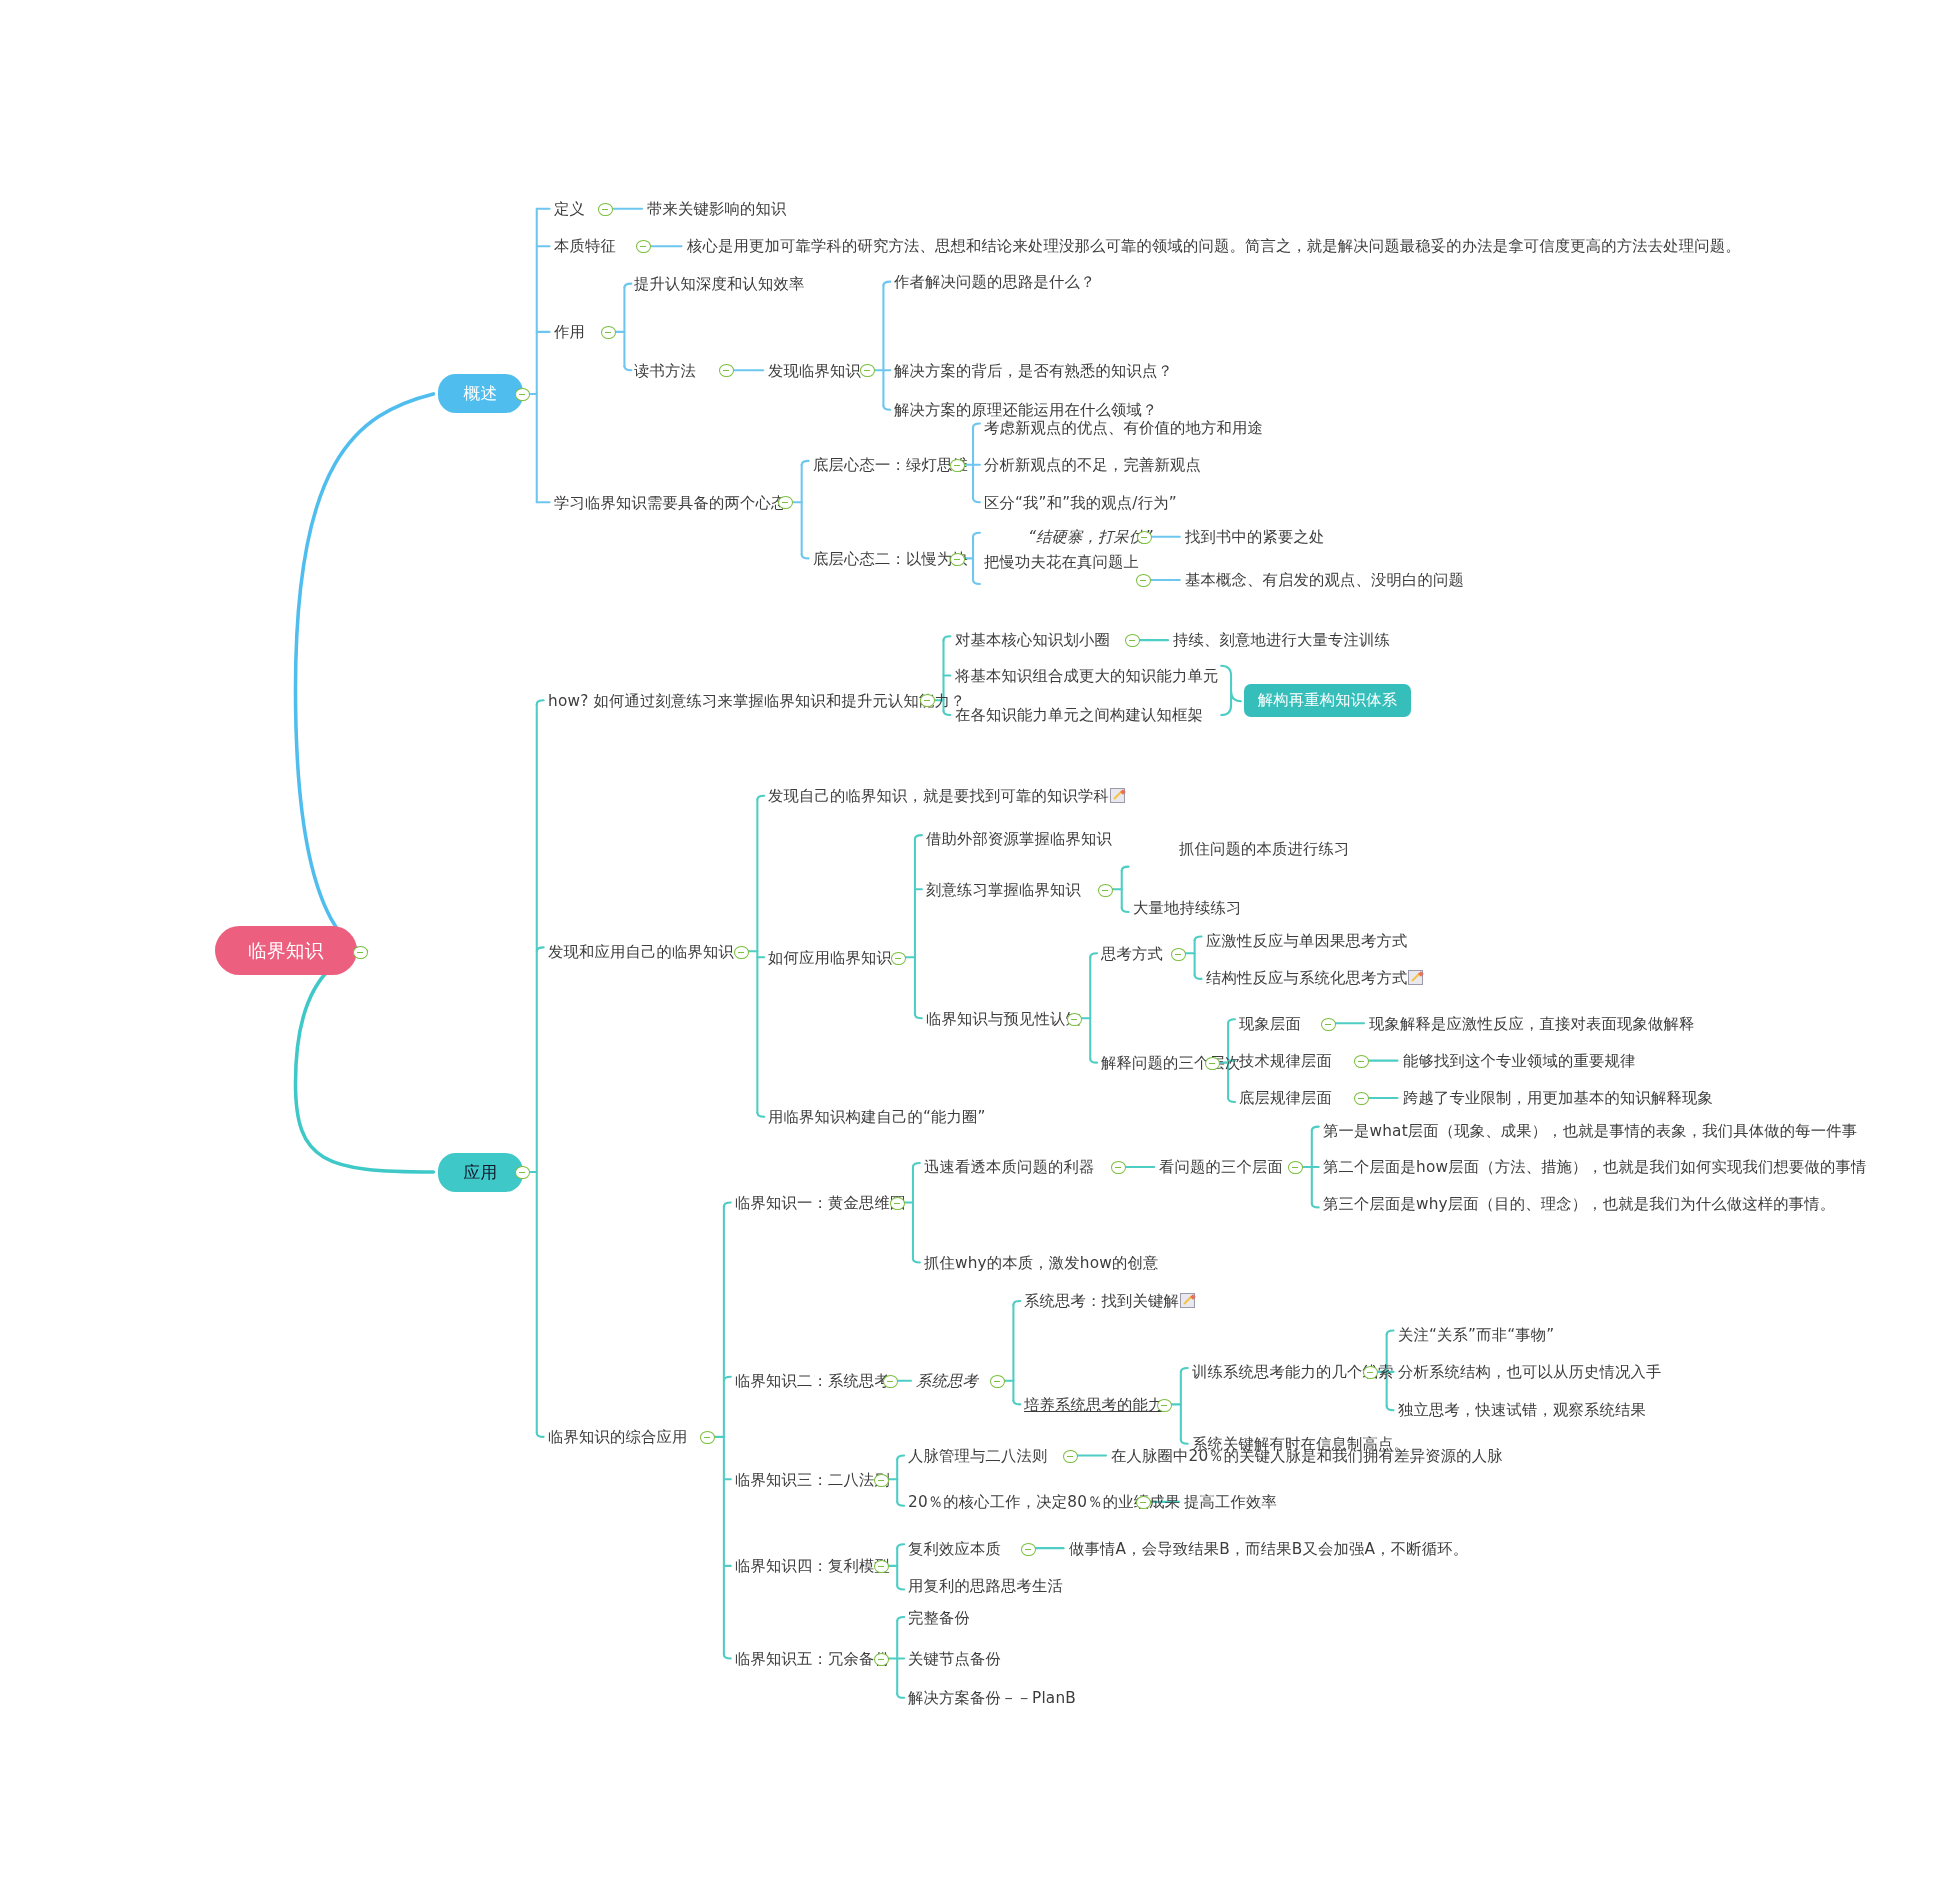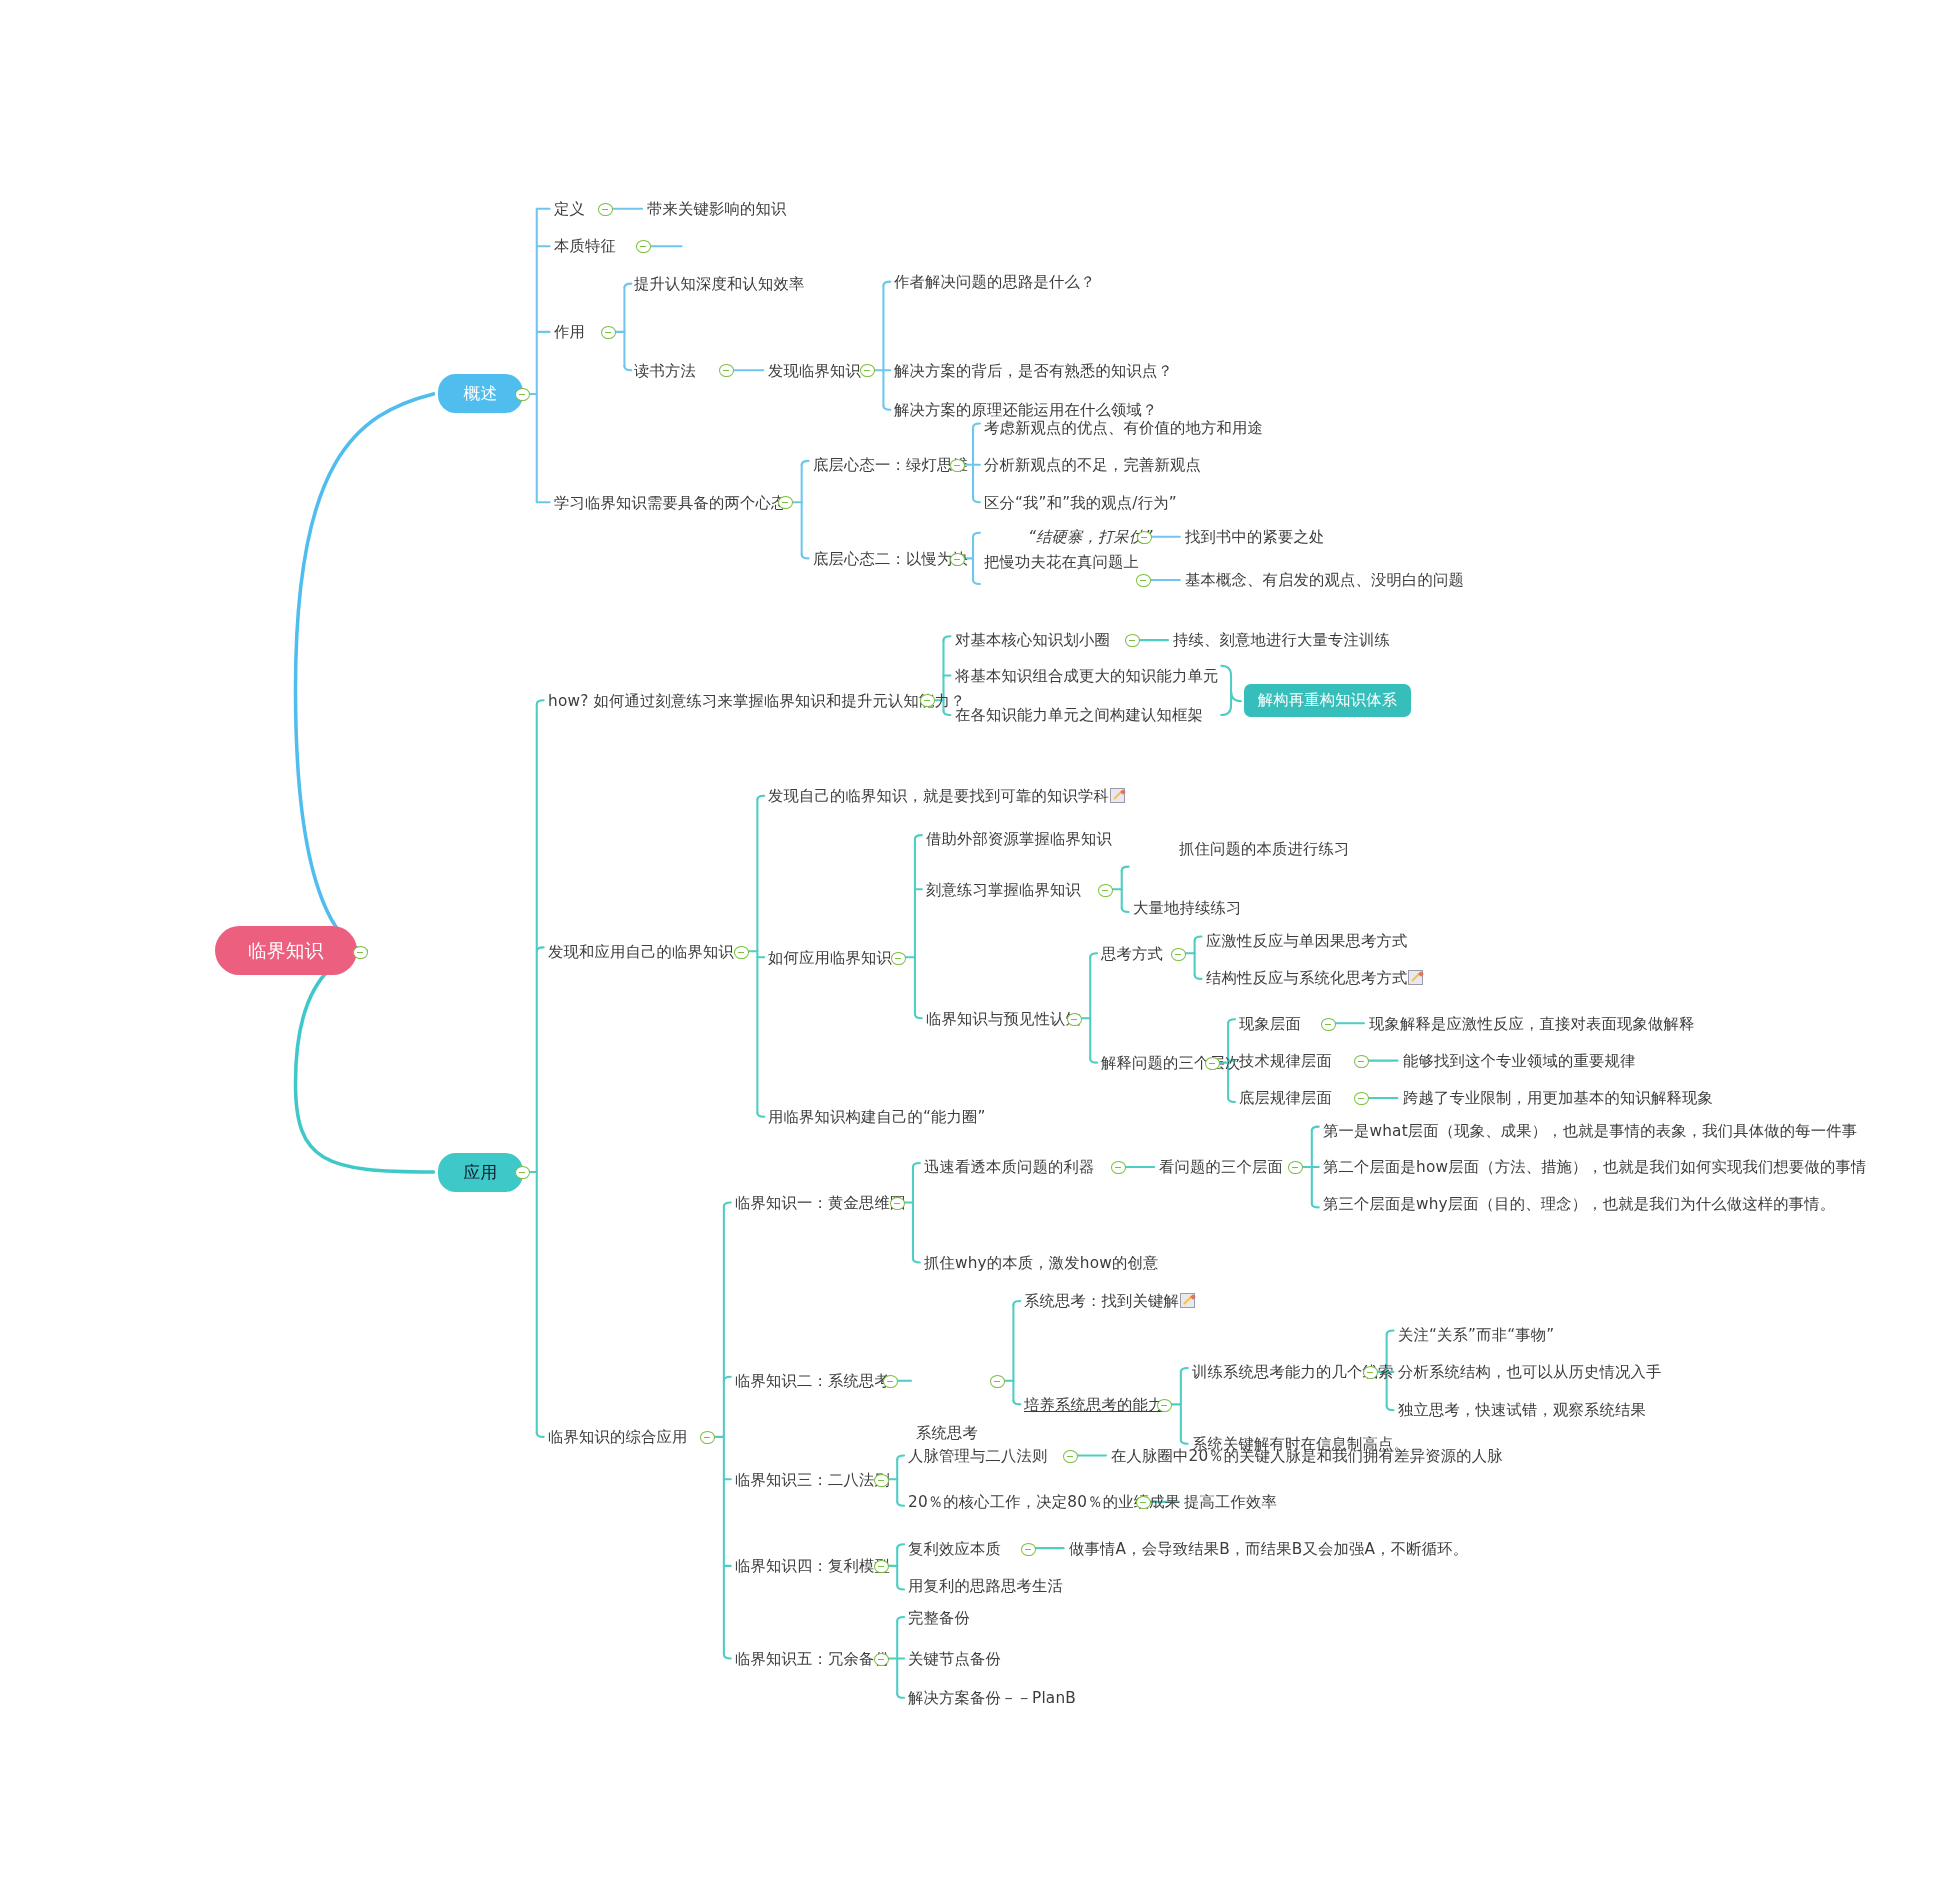--- a/index.html
+++ b/index.html
@@ -282,20 +282,21 @@
 
   <div class="node branch-blue" style="left:438px; top:374px;">概述</div>
   <span class="toggle" style="left:515px; top:388px;"></span>
 
   <div class="node" style="left:554px; top:200px;">定义</div>
   <span class="toggle" style="left:598px; top:203px;"></span>
   <div class="node" style="left:647px; top:200px;">带来关键影响的知识</div>
 
   <div class="node" style="left:554px; top:237px;">本质特征</div>
   <span class="toggle" style="left:636px; top:240px;"></span>
+  <div class="node" style="left:687px; top:237px;">核心是用更加可靠学科的研究方法、思想和结论来处理没那么可靠的领域的问题。简言之，就是解决问题最稳妥的办法是拿可信度更高的方法去处理问题。</div>
 
   <div class="node" style="left:554px; top:323px;">作用</div>
   <span class="toggle" style="left:601px; top:326px;"></span>
 
   <div class="node" style="left:634px; top:275px;">提升认知深度和认知效率</div>
 
   <div class="node" style="left:634px; top:362px;">读书方法</div>
   <span class="toggle" style="left:719px; top:364px;"></span>
   <div class="node" style="left:768px; top:362px;">发现临界知识</div>
   <span class="toggle" style="left:860px; top:364px;"></span>
@@ -380,21 +381,21 @@
   <span class="toggle" style="left:1111px; top:1161px;"></span>
   <div class="node" style="left:1159px; top:1158px;">看问题的三个层面</div>
   <span class="toggle" style="left:1288px; top:1161px;"></span>
   <div class="node" style="left:1323px; top:1122px;">第一是what层面（现象、成果），也就是事情的表象，我们具体做的每一件事</div>
   <div class="node" style="left:1323px; top:1158px;">第二个层面是how层面（方法、措施），也就是我们如何实现我们想要做的事情</div>
   <div class="node" style="left:1323px; top:1195px;">第三个层面是why层面（目的、理念），也就是我们为什么做这样的事情。</div>
   <div class="node" style="left:924px; top:1254px;">抓住why的本质，激发how的创意</div>
 
   <div class="node" style="left:735px; top:1372px;">临界知识二：系统思考</div>
   <span class="toggle" style="left:883px; top:1375px;"></span>
-  <div class="node" style="left:916px; top:1424px;">系统思考</div>
+  <div class="node" style="left:916px; top:1372px;font-style:italic;">系统思考</div>
   <span class="toggle" style="left:990px; top:1375px;"></span>
 
   <div class="node" style="left:1024px; top:1292px;"><span>系统思考：找到关键解</span><span class="noteicon"></span></div>
 
   <div class="node" style="left:1024px; top:1396px;text-decoration:underline;">培养系统思考的能力</div>
   <span class="toggle" style="left:1157px; top:1399px;"></span>
   <div class="node" style="left:1192px; top:1363px;">训练系统思考能力的几个线索</div>
   <span class="toggle" style="left:1363px; top:1366px;"></span>
   <div class="node" style="left:1398px; top:1326px;">关注“关系”而非“事物”</div>
   <div class="node" style="left:1398px; top:1363px;">分析系统结构，也可以从历史情况入手</div>

